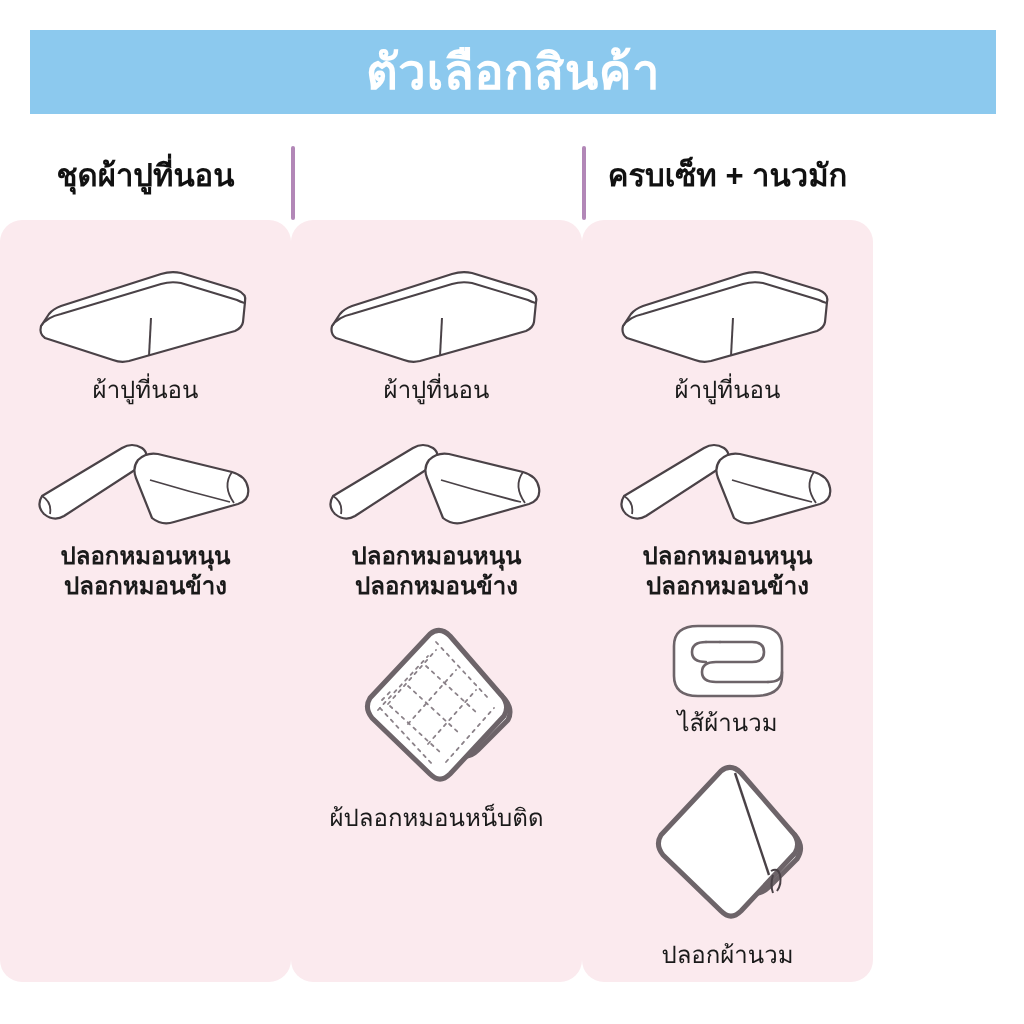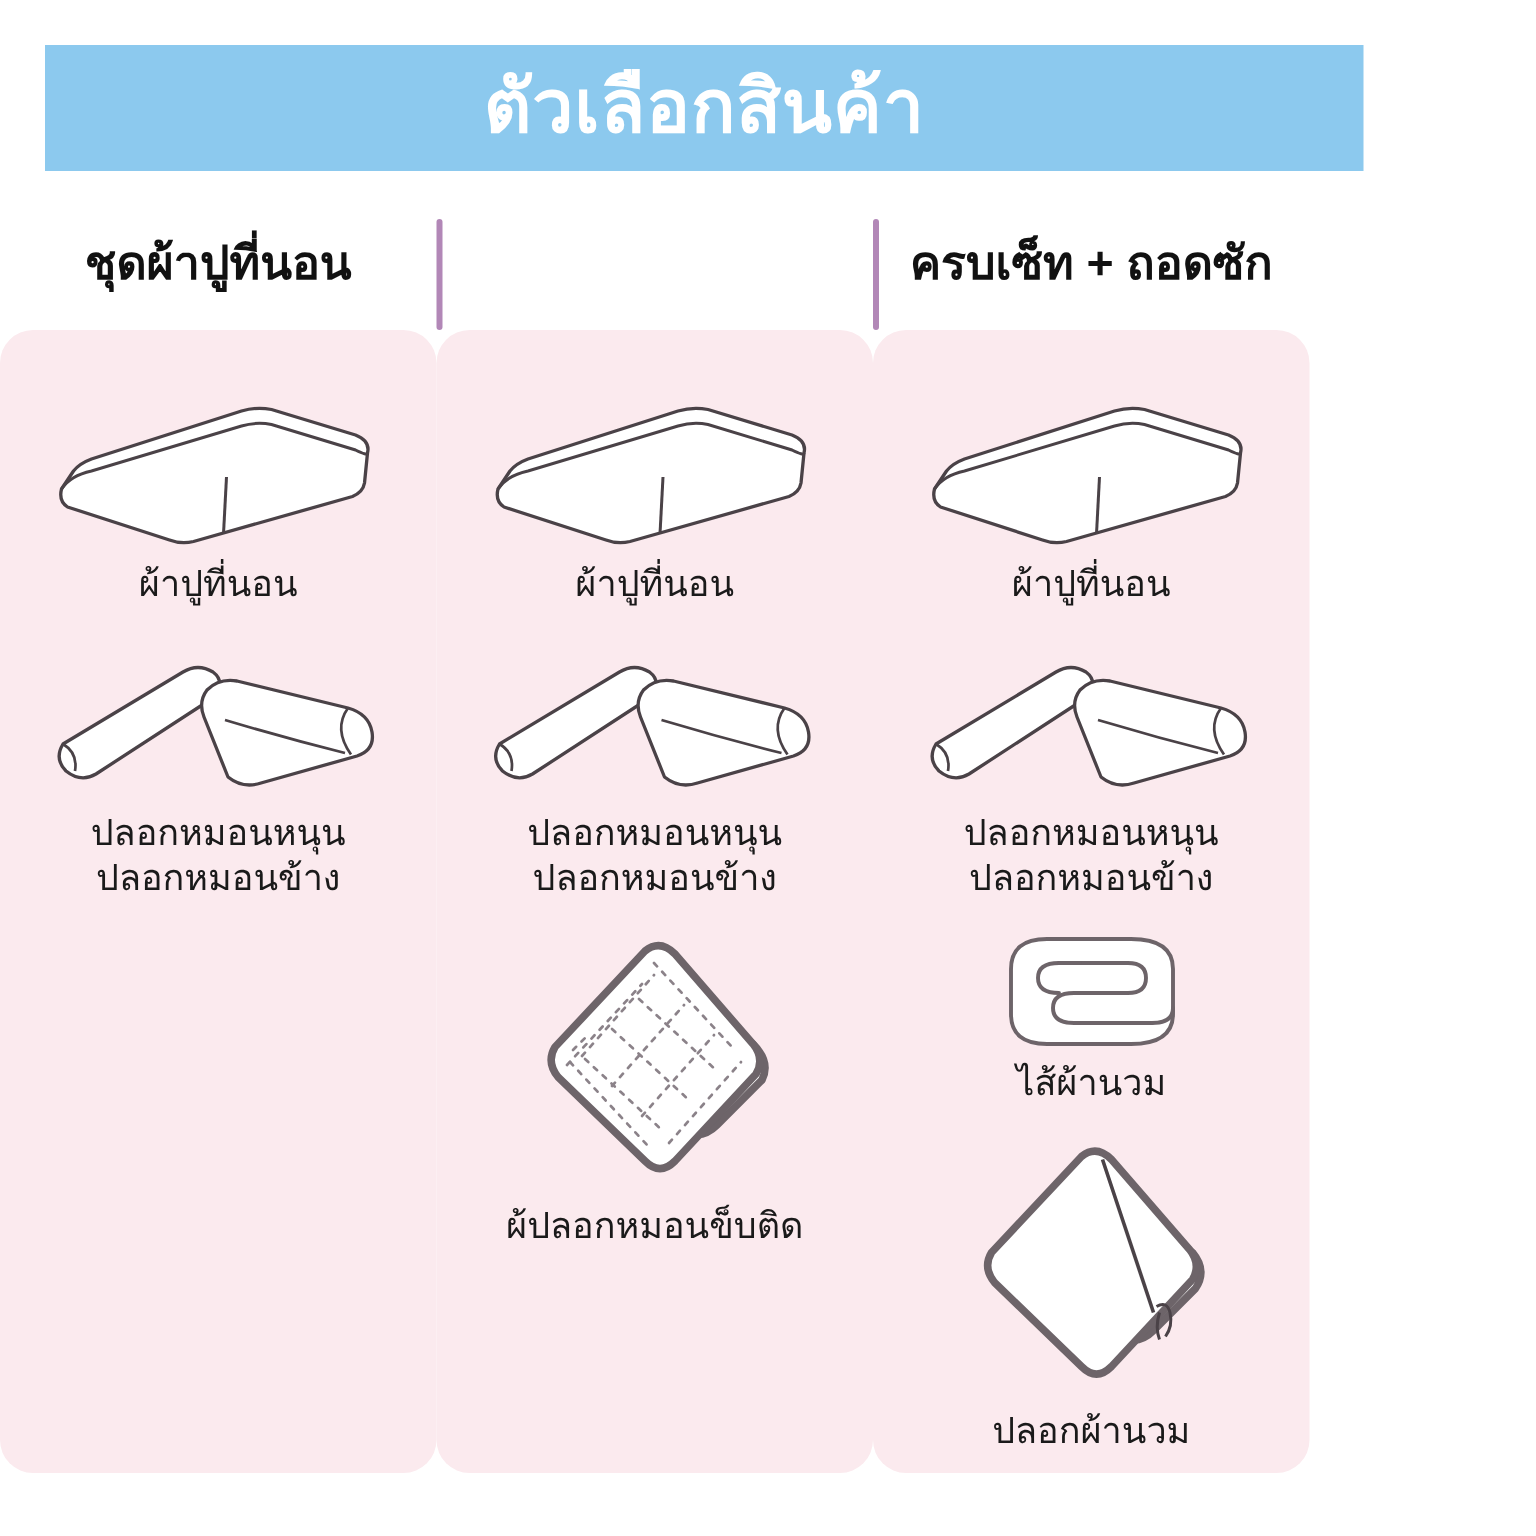--- a/index.html
+++ b/index.html
@@ -13,21 +13,21 @@
     font-family: "Liberation Sans", "DejaVu Sans", sans-serif;
     overflow: hidden;
     position: relative;
   }
 
   
   .header-bar {
     position: absolute;
     left: 30px;
     top: 30px;
-    width: 879px;
+    width: 966px;
     height: 84px;
     background: #8cc9ee;
     display: flex;
     align-items: center;
     justify-content: center;
   }
   .header-title {
     color: #ffffff;
     font-size: 49px;
     font-weight: bold;
@@ -114,21 +114,21 @@
   }
 
   
   .art-sheet  { width: 230px; height: 105px; }
   .art-pillow { width: 240px; height: 105px; }
   .art-quilt  { width: 210px; height: 175px; }
   .art-duvet  { width: 210px; height: 175px; }
   .art-insert { width: 120px; height: 82px; }
 
   .gap-sheet  { margin-top: 18px; }
-  .gap-pillow { margin-top: 26px; }
+  .gap-pillow { margin-top: 26px; font-weight: bold; }
   .gap-quilt  { margin-top: 22px; }
   .gap-insert { margin-top: 20px; }
 
   svg { display: block; overflow: visible; }
 </style>
 </head>
 <body>
 
 <div class="header-bar">
   <div class="header-title">ตัวเลือกสินค้า</div>
@@ -221,30 +221,30 @@
               <path d="M50 78 L60 68"></path>
             </g>
             <g fill="none" stroke="#8b8289" stroke-width="1.8" stroke-dasharray="3,5" stroke-linecap="round">
               <path d="M48 86 L100 142"></path>
               <path d="M104 20 L156 76"></path>
               <path d="M46 88 L96 34"></path>
               <path d="M114 140 L162 86"></path>
             </g>
           </svg>
         </div>
-        <div class="caption">ผ้ปลอกหมอนข็บติด</div>
+        <div class="caption">ผ้ปลอกหมอนหน็บติด</div>
       </div>
 
     </div>
   </div>
 
   <div class="column">
     <div class="col-head">
       <div class="col-divider"></div>
-      <div class="col-title">ครบเซ็ท + ถอดซัก</div>
+      <div class="col-title">ครบเซ็ท + านวมัก</div>
     </div>
     <div class="card">
 
       <div class="item gap-sheet">
         <div class="art art-sheet">
           <svg viewBox="0 0 230 105" width="230" height="105">
             <path d="M10 62 L18 50 Q22 45 30 42 L130 10 Q140 7 150 9 L206 26 Q216 30 214 38 L212 58 Q211 64 204 67 L98 97 Q90 99 82 96 L14 74 Q8 70 10 62 Z" fill="#ffffff" stroke="#4a4247" stroke-width="2.2" stroke-linejoin="round"></path>
             <path d="M10 62 Q16 53 30 50 L130 20 Q140 17 150 19 L206 36 Q214 40 214 38" fill="none" stroke="#4a4247" stroke-width="2"></path>
             <path d="M120 54 L118 92" fill="none" stroke="#4a4247" stroke-width="2"></path>
           </svg>

